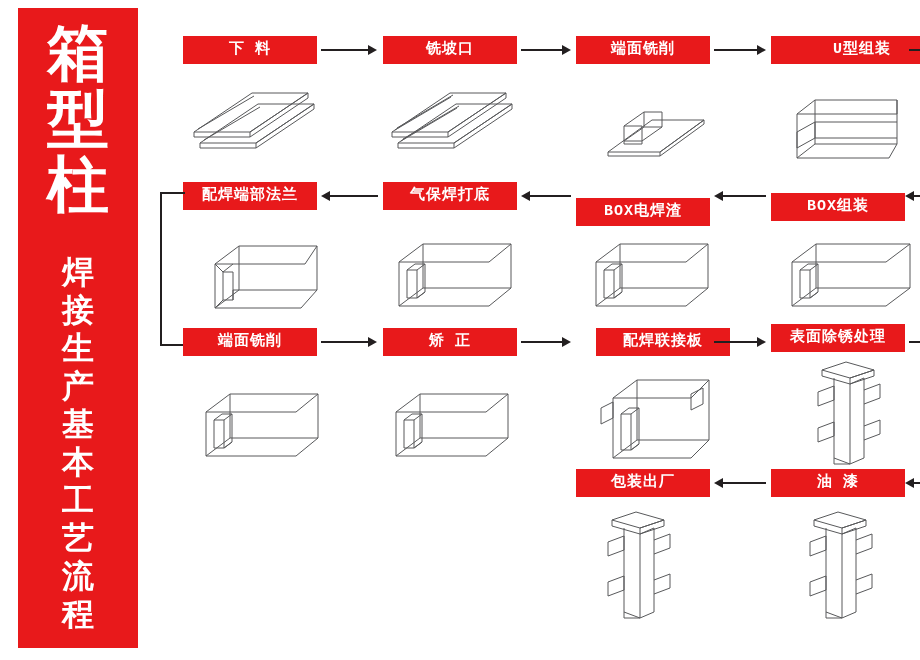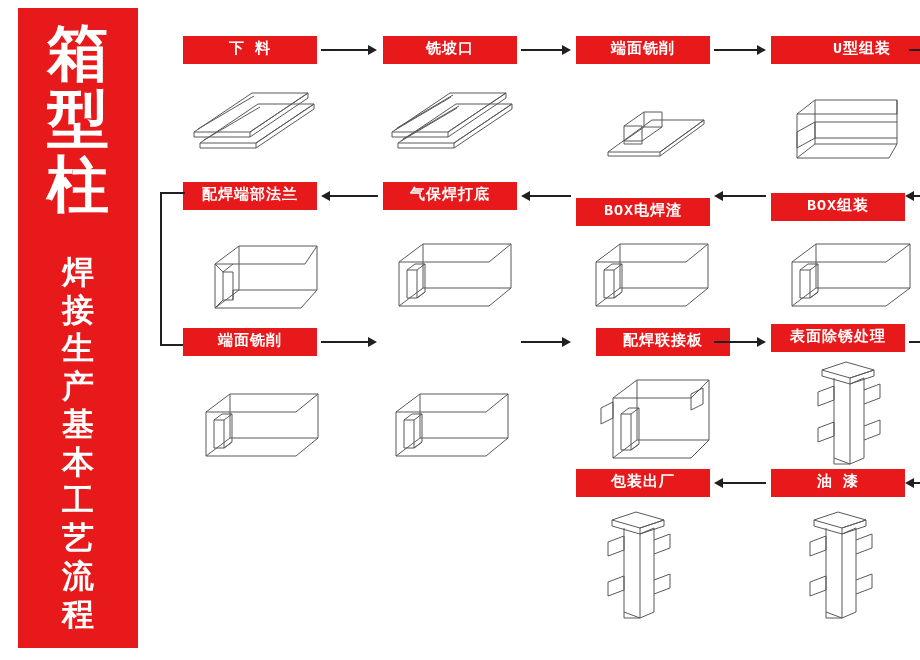--- a/index.html
+++ b/index.html
@@ -307,20 +307,21 @@
         <path d="M6 78 L100 78 L124 60"></path>
         <path d="M14 70 L14 42 L24 42 L24 70 Z"></path>
         <path d="M24 42 L32 36"></path>
         <path d="M24 70 L32 64"></path>
         <path d="M14 42 L22 36 L32 36 L32 64 L24 70"></path>
       </g>
     </svg>
   </div>
 
   <div class="pbox" style="left:183px; top:328px;">端面铣削</div>
+  <div class="pbox" style="left:383px; top:328px;">矫 正</div>
   <div class="pbox" style="left:596px; top:328px;">配焊联接板</div>
   <div class="pbox" style="left:771px; top:324px;">表面除锈处理</div>
 
   <div class="arrow" style="left:321px; top:337px; width:56px;">
     <div class="arrow-line" style="width:47px;"></div>
     <div class="arrow-head-r" style="left:47px;"></div>
   </div>
   <div class="arrow" style="left:521px; top:337px; width:50px;">
     <div class="arrow-line" style="width:41px;"></div>
     <div class="arrow-head-r" style="left:41px;"></div>

